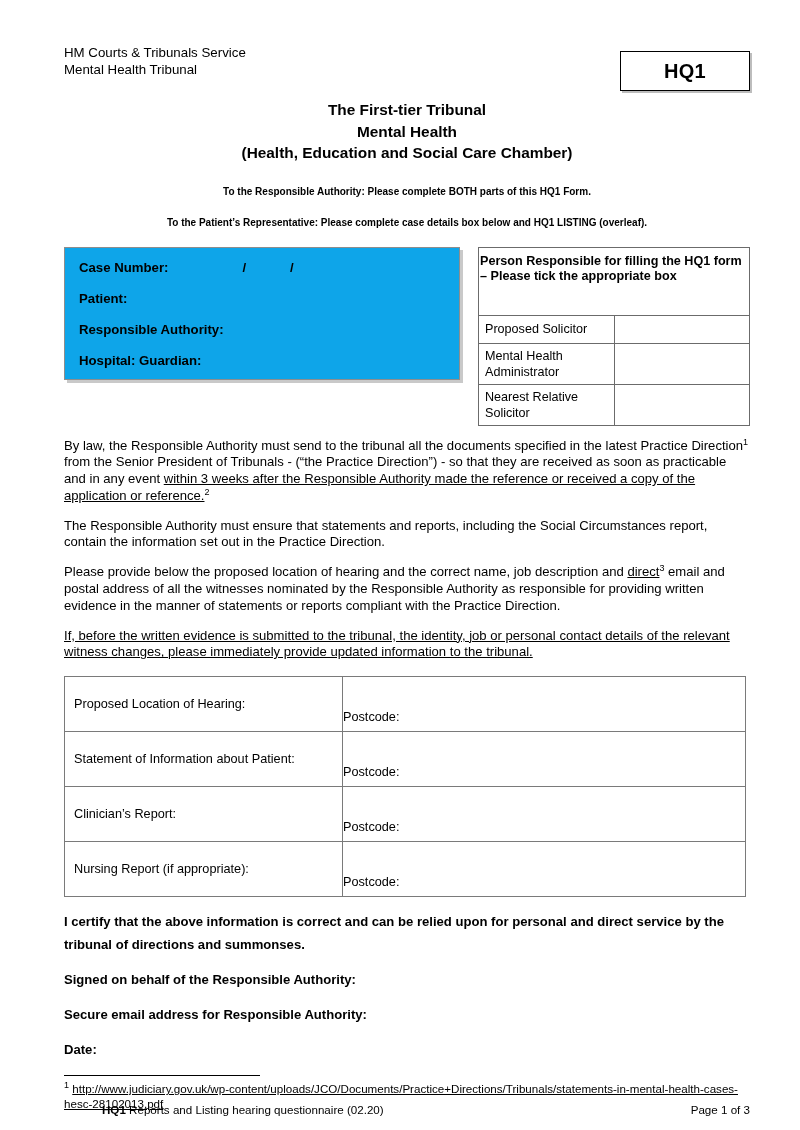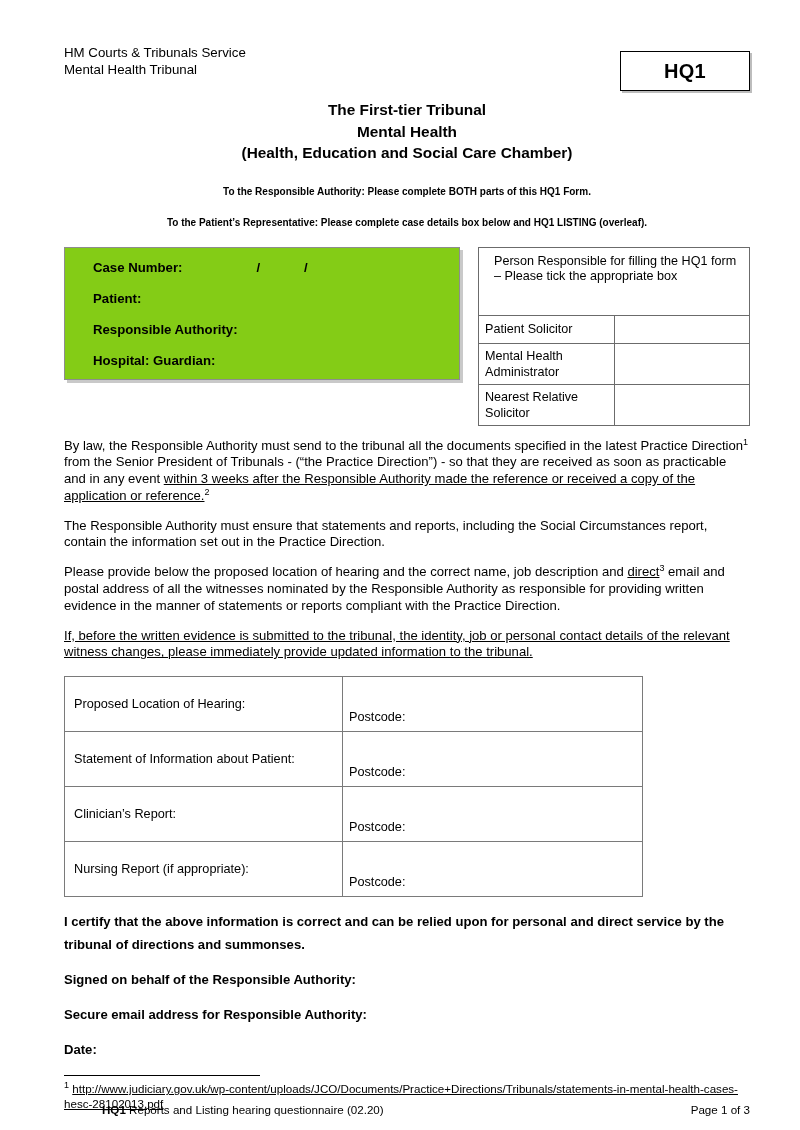--- a/index.html
+++ b/index.html
@@ -66,24 +66,24 @@
 
   
   .case-row {
     display: flex;
     margin-top: 16px;
     align-items: flex-start;
   }
   .case-box {
     width: 396px;
     box-sizing: border-box;
-    background: #84cc16;
+    background: #0ea5e9;
     border: 1px solid #8d8d8d;
     box-shadow: 3px 3px 0 #c9c9c9;
-    padding: 12px 0 11px 28px;
+    padding: 12px 0 11px 14px;
     font-weight: bold;
     font-size: 13.2px;
     min-height: 124px;
   }
   .case-line { margin: 0 0 16px 0; }
   .case-line:last-child { margin-bottom: 0; }
   .case-line .slash-1 { display: inline-block; width: 74px; }
   .case-line .slash-2 { display: inline-block; width: 44px; }
 
   .tick-table {
@@ -92,23 +92,23 @@
     border-collapse: collapse;
     table-layout: fixed;
   }
   .tick-table td {
     border: 1px solid #6b6b6b;
     padding: 4px 6px;
     font-size: 12.6px;
     vertical-align: middle;
   }
   .tick-table td.hdr {
-    font-weight: normal;
+    font-weight: bold;
     line-height: 15.5px;
-    padding: 6px 7px 7px 15px;
+    padding: 6px 7px 7px 1px;
     height: 54px;
     vertical-align: top;
   }
   .tick-table td.opt { height: 19px; line-height: 16px; }
   .tick-table td.mark { width: 30px; }
 
   
   p.body {
     font-size: 13.1px;
     line-height: 16.8px;
@@ -118,36 +118,36 @@
   p.body.tight { margin-top: 13px; }
   .u { text-decoration: underline; }
   sup {
     font-size: 9px;
     vertical-align: super;
     line-height: 0;
   }
 
   
   .reports {
-    width: 579px;
+    width: 682px;
     border-collapse: collapse;
     table-layout: fixed;
     margin-top: 15px;
   }
   .reports td {
     border: 1px solid #7a7a7a;
     font-size: 12.7px;
   }
   .reports td.lbl {
     width: 268px;
     padding: 10px 0 10px 9px;
     vertical-align: middle;
   }
   .reports td.val {
-    padding: 0 0 7px 6px;
+    padding: 0 0 7px 0;
     vertical-align: bottom;
     height: 47px;
   }
 
   
   .certify {
     font-weight: bold;
     font-size: 13.1px;
     line-height: 23px;
     margin-top: 13px;
@@ -223,21 +223,21 @@
         <span>Hospital: Guardian:</span>
       </div>
     </div>
 
     <table class="tick-table">
       <tbody>
           <tr>
         <td class="hdr" colspan="2">Person Responsible for filling the HQ1 form – Please tick the appropriate box</td>
       </tr>
       <tr>
-        <td class="opt">Patient Solicitor</td>
+        <td class="opt">Proposed Solicitor</td>
         <td class="mark"></td>
       </tr>
       <tr>
         <td class="opt">Mental Health Administrator</td>
         <td class="mark"></td>
       </tr>
       <tr>
         <td class="opt">Nearest Relative Solicitor</td>
         <td class="mark"></td>
       </tr>

